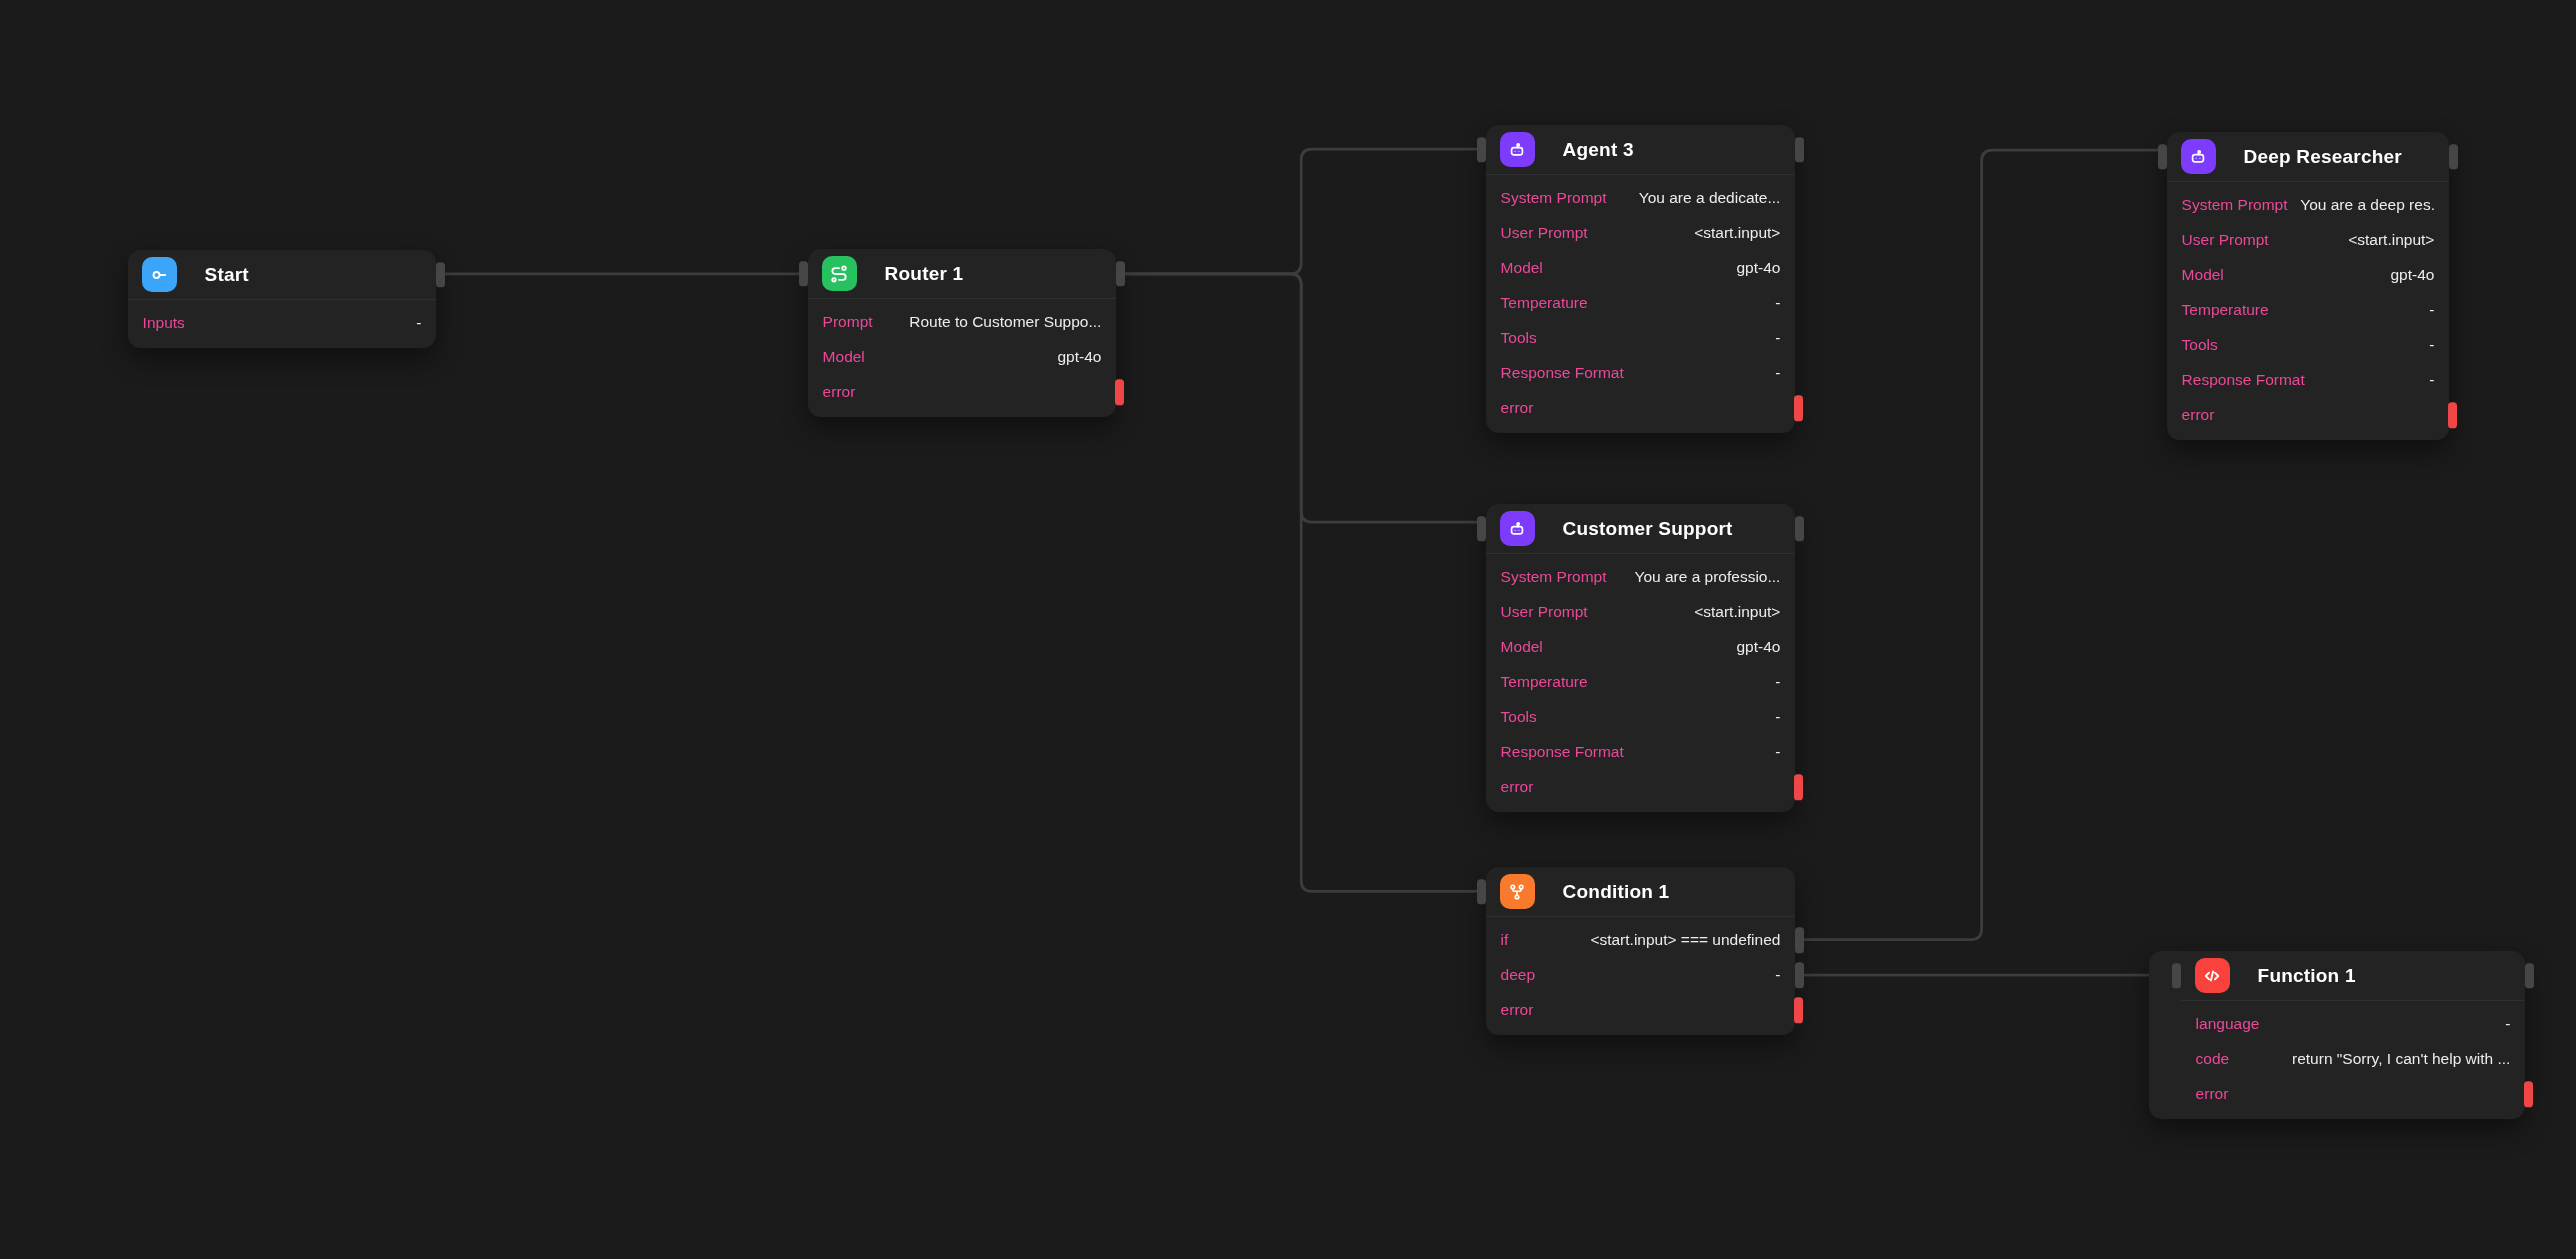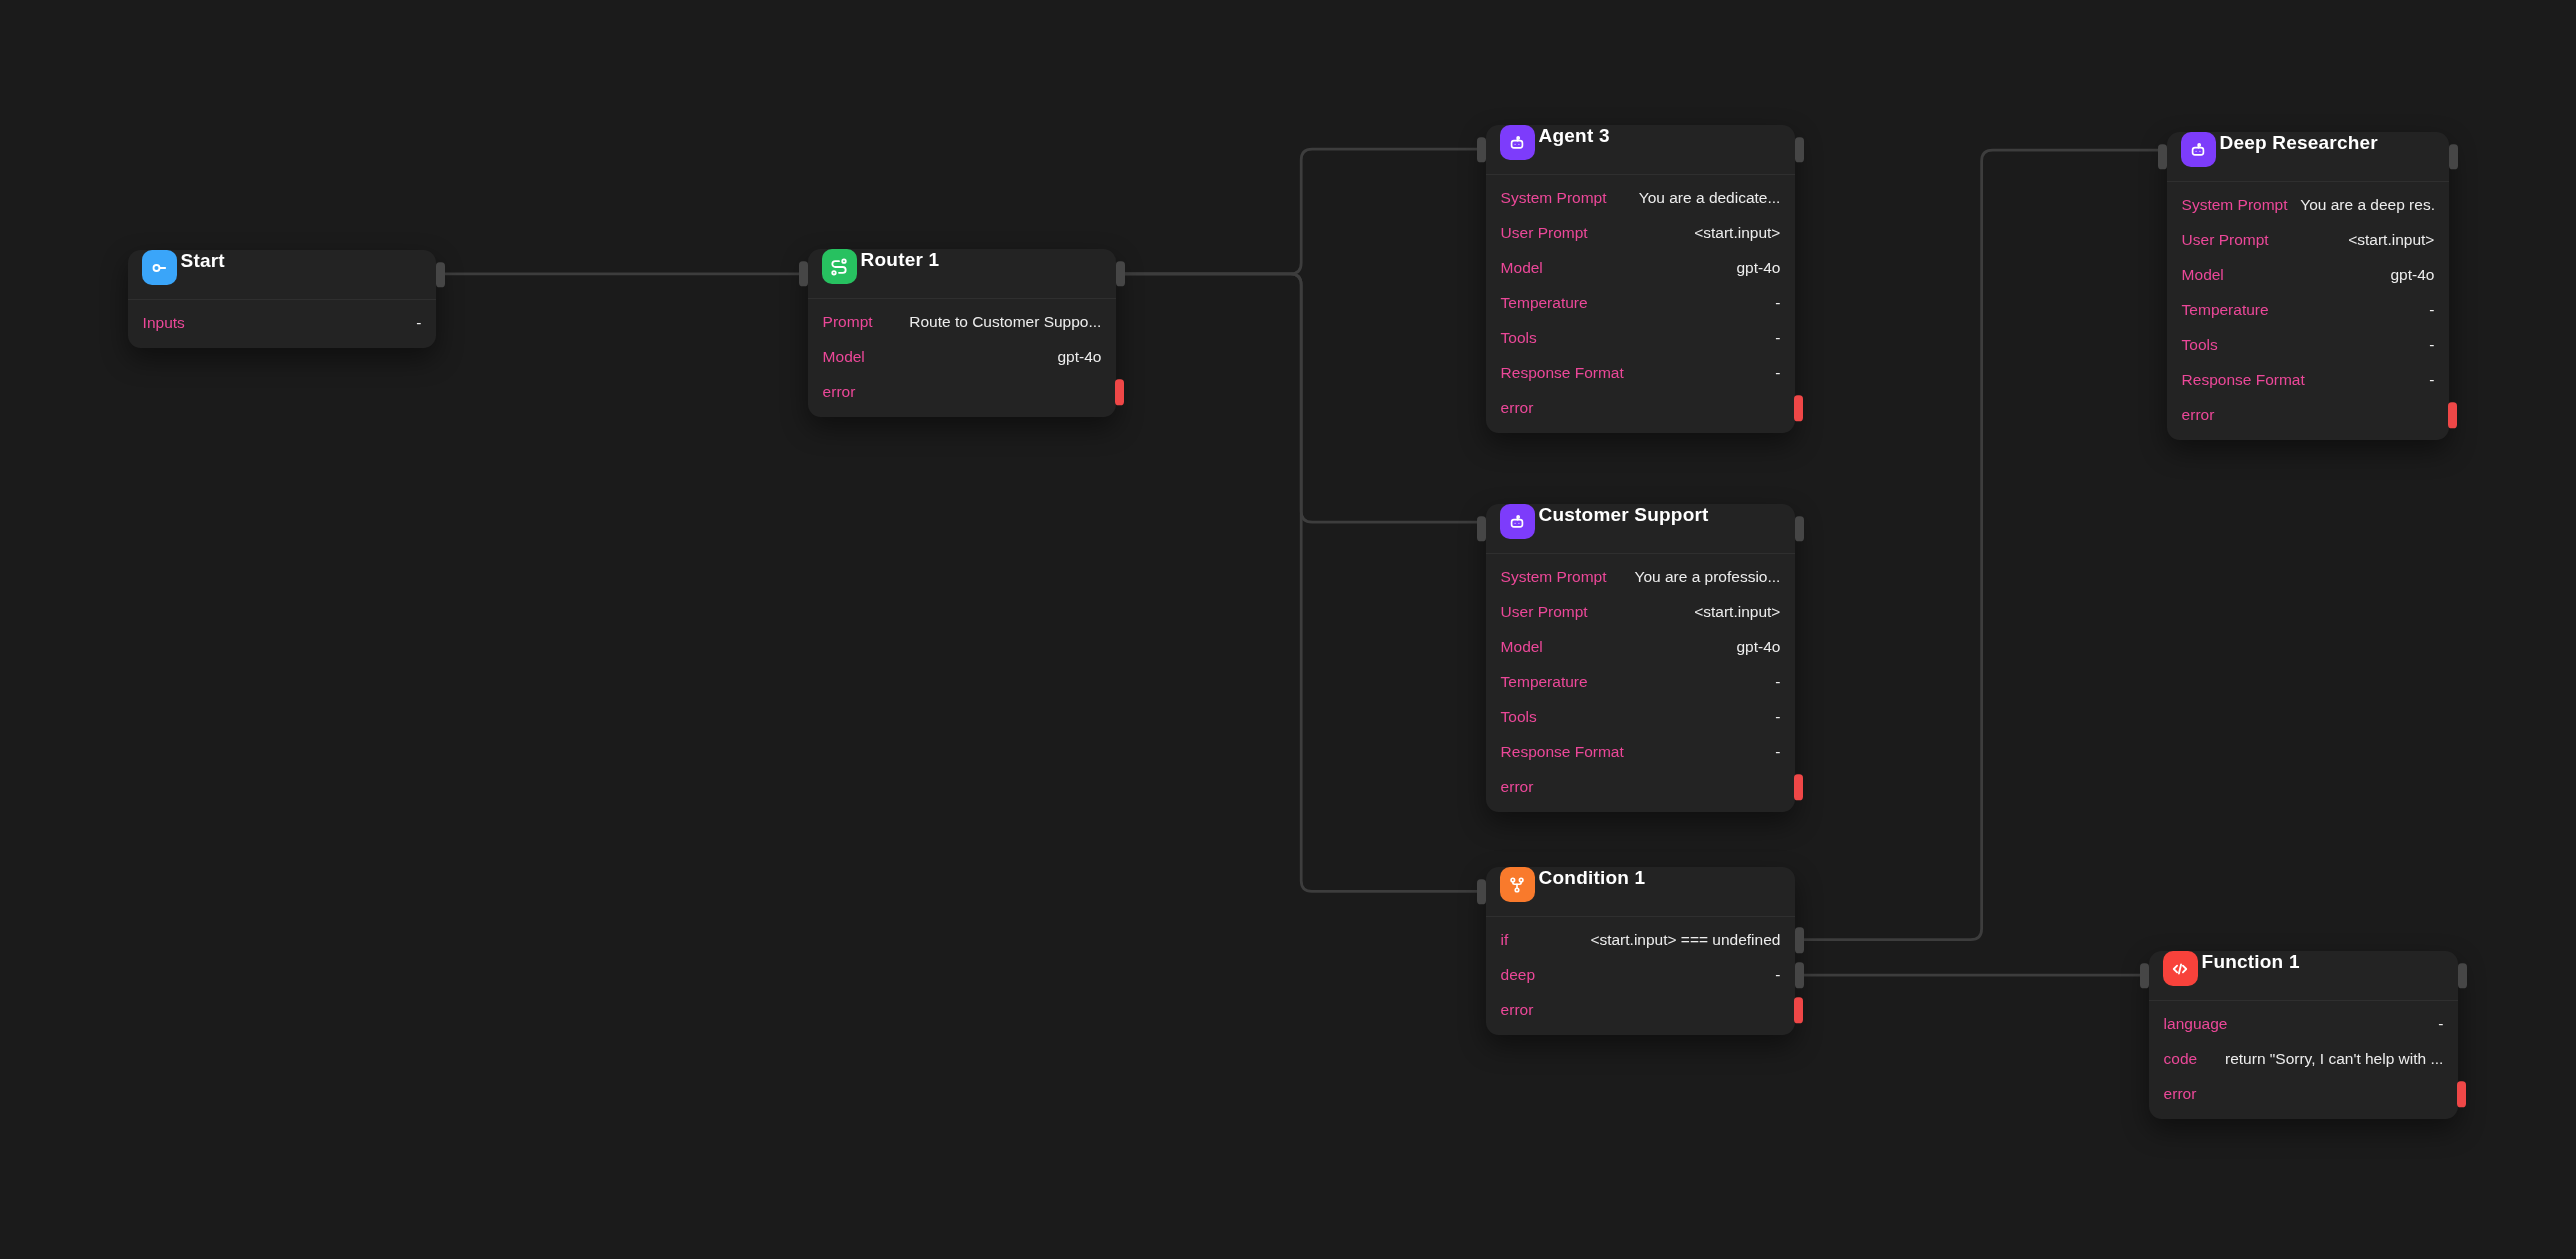--- a/index.html
+++ b/index.html
@@ -9,21 +9,21 @@
     overflow:hidden;
   }
   .canvas{position:relative;width:2576px;height:1259px;background:#1b1b1b;overflow:hidden;}
   .edges{position:absolute;left:0;top:0;}
   .edges path{fill:none;stroke-width:3px;}
   .node{
     position:absolute;background:#232323;border-radius:12.7px;
     box-shadow:0 11px 27px rgba(0,0,0,.45);
   }
   .node-header{
-    position:relative;display:flex;align-items:flex-start;gap:4px;
+    position:relative;display:flex;align-items:center;gap:28px;
     height:49px;padding:0 13.6px;
   }
   .icon{
     width:35px;height:35px;border-radius:10px;flex:none;
     display:flex;align-items:center;justify-content:center;
   }
   .icon svg{display:block;}
   .title{font-size:19px;font-weight:600;color:#ffffff;letter-spacing:0.2px;white-space:nowrap;}
   .rows{border-top:0.9px solid #2f2f2f;padding:5.5px 0 7.3px 0;}
   .row{
@@ -268,21 +268,21 @@
         <span class="value">-</span>
         <span class="handle out"></span>
       </div>
       <div class="row">
         <span class="label">error</span>
         <span class="handle error-h" style="background: rgb(239, 71, 71);"></span>
       </div>
     </div>
   </div>
 
-  <div class="node" style="left:2149px;top:951px;width:309px;">
+  <div class="node" style="left:2149px;top:951px;width:344px;padding-left:32px;">
     <div class="node-header">
       <span class="handle in"></span>
       <span class="icon" style="background: rgb(248, 66, 59);">
         <svg width="20" height="20" viewBox="0 0 24 24" stroke="#ffffff" stroke-width="2.2" fill="none" stroke-linecap="round" stroke-linejoin="round">
             <path d="m8.5 8-4 4 4 4"></path>
             <path d="m15.5 8 4 4-4 4"></path>
             <path d="M13.3 6.5l-2.6 11"></path>
           </svg>
       </span>
       <span class="title">Function 1</span>

